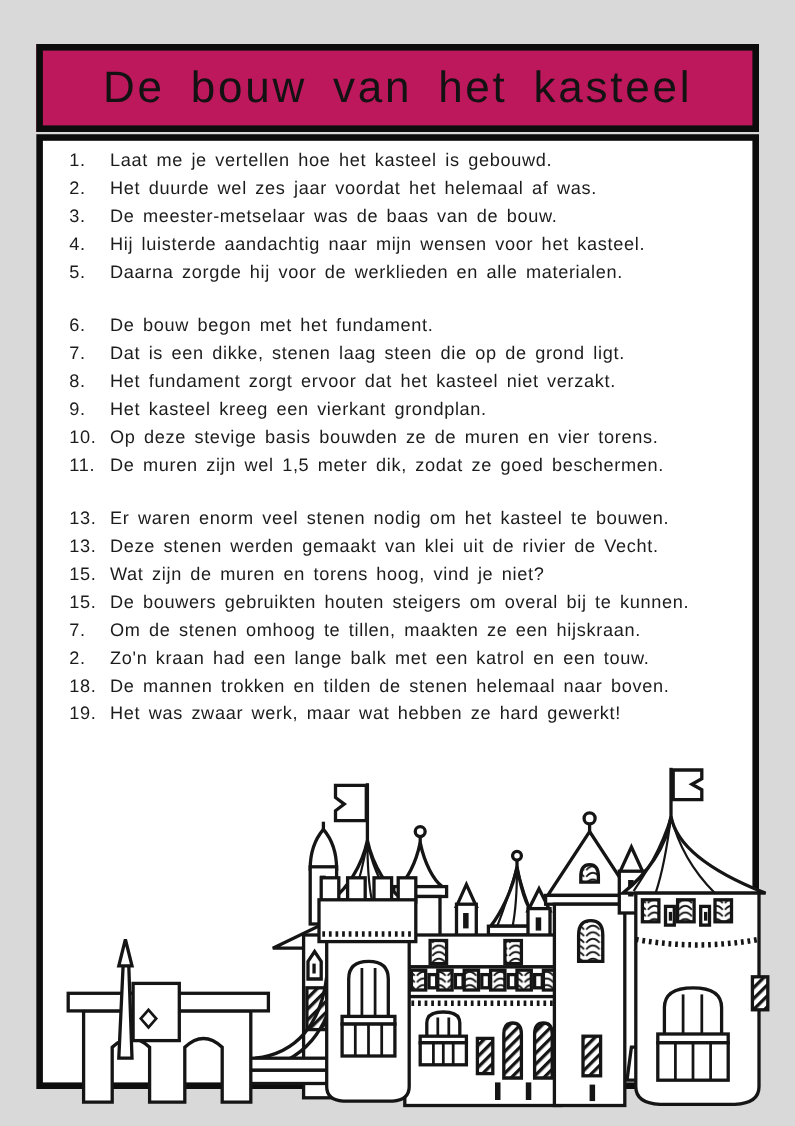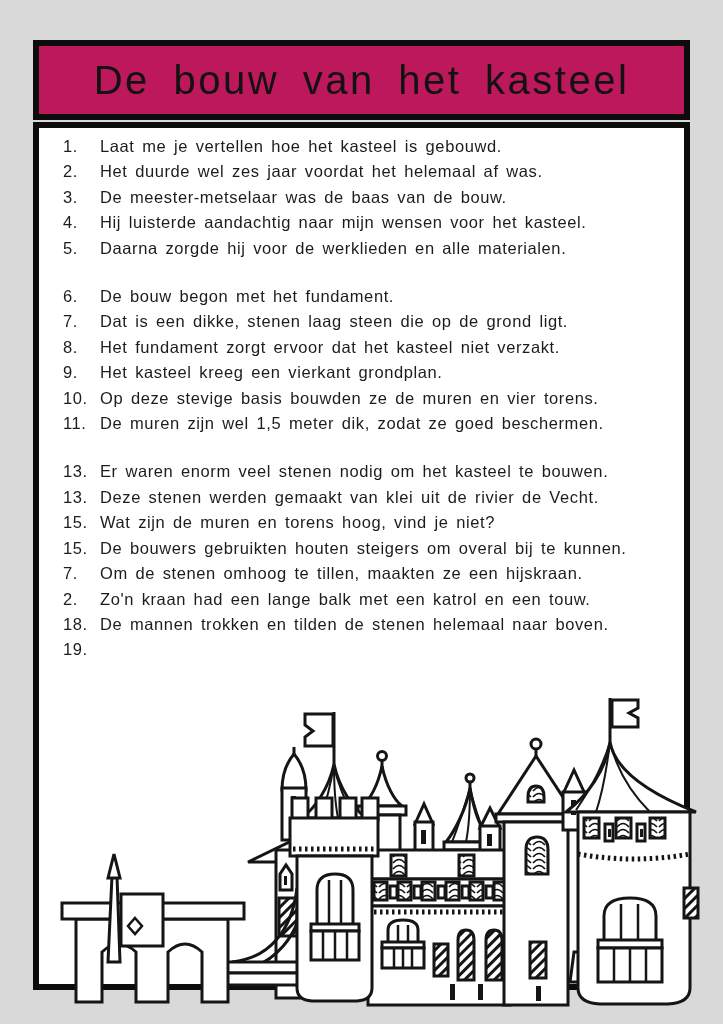--- a/index.html
+++ b/index.html
@@ -108,20 +108,21 @@
       <div class="row">
         <span class="num">2.</span>
         <span class="txt">Zo'n kraan had een lange balk met een katrol en een touw.</span>
       </div>
       <div class="row">
         <span class="num">18.</span>
         <span class="txt">De mannen trokken en tilden de stenen helemaal naar boven.</span>
       </div>
       <div class="row">
         <span class="num">19.</span>
+        <span class="txt">Het was zwaar werk, maar wat hebben ze hard gewerkt!</span>
       </div>
     </div>
 </div>
 
 <svg class="castle" viewBox="0 0 723 334" xmlns="http://www.w3.org/2000/svg" aria-hidden="true">
   <defs>
     <pattern id="hd" width="7" height="7" patternUnits="userSpaceOnUse" patternTransform="rotate(45)">
       <rect width="7" height="7" fill="#fff"></rect>
         <rect width="3" height="7" fill="#151515"></rect>
     </pattern>

